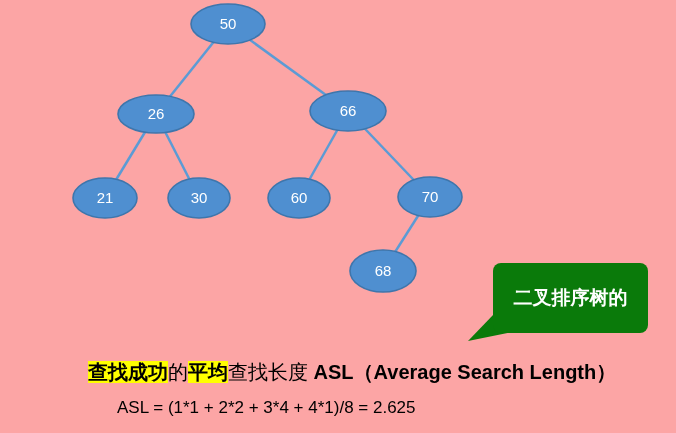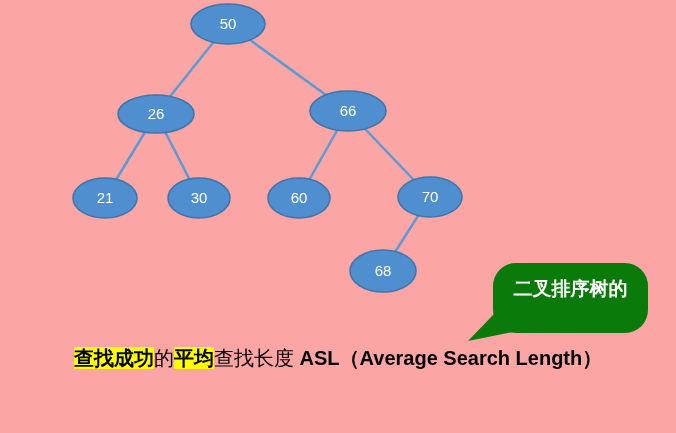--- a/index.html
+++ b/index.html
@@ -18,33 +18,33 @@
     font-family:"Liberation Sans", sans-serif;
     font-size:15px;
     text-anchor:middle;
   }
   .callout-tail{fill:#0a7a0a;}
   #callout{
     position:absolute;
     left:493px;top:263px;
     width:155px;height:70px;
     background:#0a7a0a;
-    border-radius:23px;
+    border-radius:8px;
     color:#ffffff;
     font-weight:bold;
     font-size:19px;
     line-height:26px;
     text-align:center;
-    padding-top:13px;
+    padding-top:22px;
     box-sizing:border-box;
   }
   #sentence{
     position:absolute;
     left:74px;top:344px;
-    margin:0;
+    margin:14px;
     font-size:20px;
     line-height:28px;
     color:#000000;
     white-space:nowrap;
   }
   .hl{
     background:#ffff00;
     font-weight:bold;
   }
   .bold{font-weight:bold;}
@@ -108,14 +108,15 @@
       <text class="node-label" x="383" y="276">68</text>
     </g>
   </svg>
 
   <div id="callout">
     <div>二叉排序树的</div>
   </div>
 
   <p id="sentence"><span class="hl">查找成功</span><span>的</span><span class="hl">平均</span><span>查找长度</span><span class="bold"> ASL（Average Search Length）</span></p>
 
+  <p id="formula">ASL = (1*1 + 2*2 + 3*4 + 4*1)/8 = 2.625</p>
 
 </div>
 
 </body></html>

